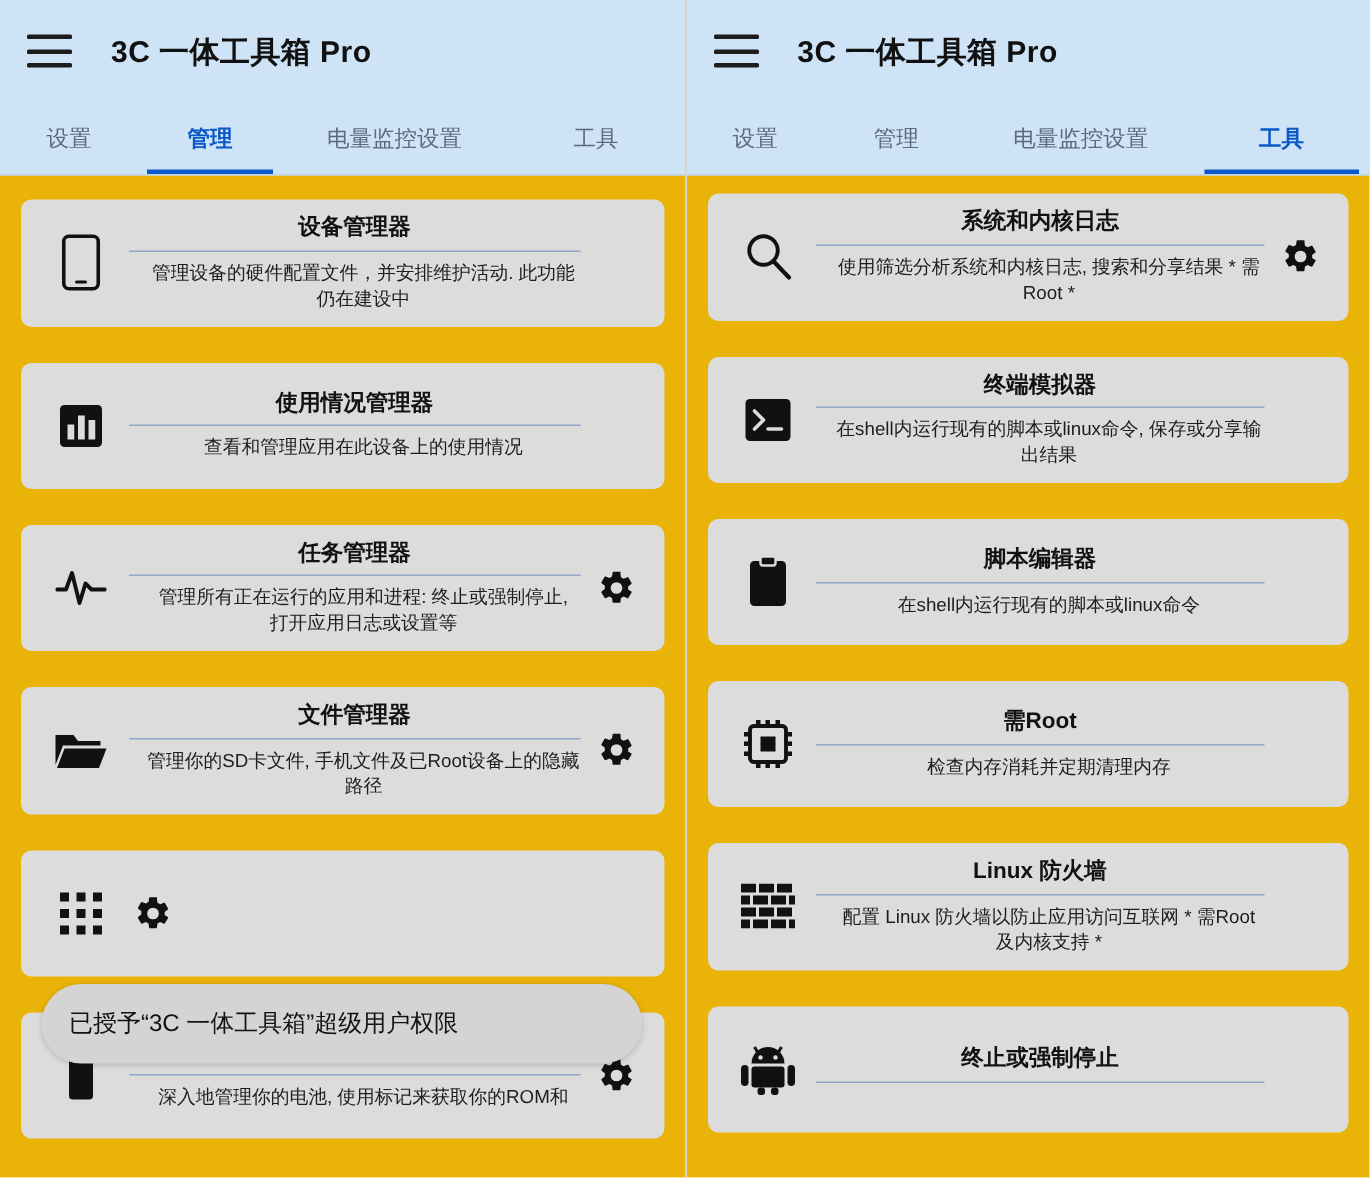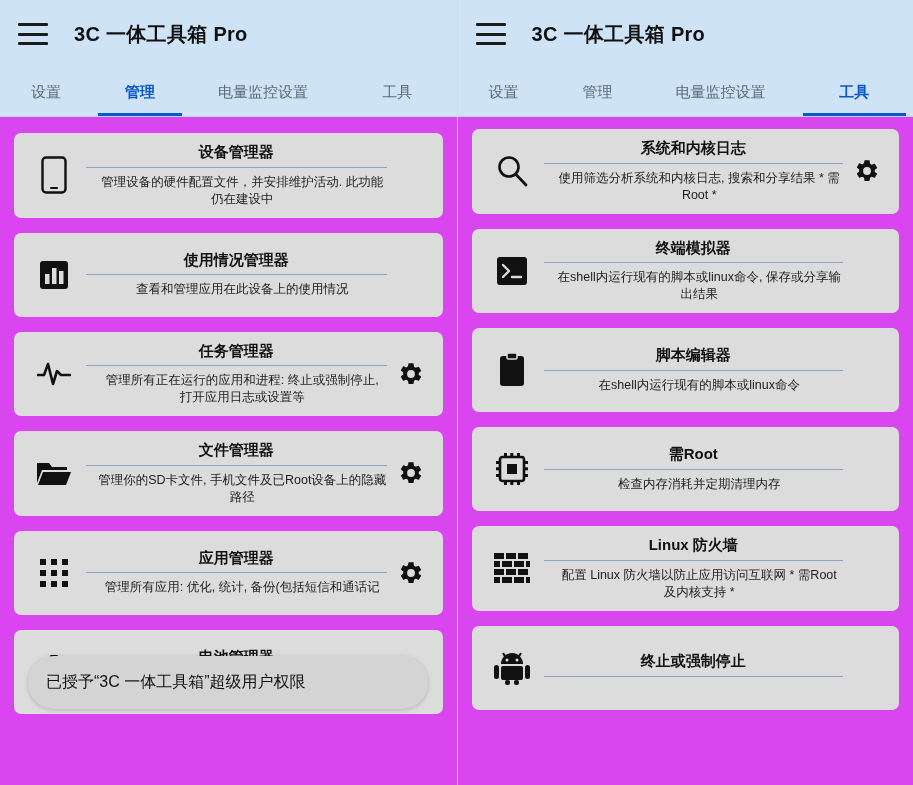--- a/index.html
+++ b/index.html
@@ -12,21 +12,21 @@
   .screen {
     width: 913px; height: 785px;
     display: flex;
     position: relative;
   }
   .pane {
     width: 456.5px;
     height: 785px;
     position: relative;
     overflow: hidden;
-    background: #d946ef;
+    background: #eab308;
   }
   .pane-right { border-left: 1px solid #d9d9d9; }
 
   
   .appbar {
     height: 68px;
     background: #cfe3f7;
     display: flex;
     align-items: center;
     padding-left: 18px;
@@ -78,21 +78,21 @@
   .tab-t1 { flex: 0 0 92px; }
   .tab-t2 { flex: 0 0 96px; }
   .tab-t3 { flex: 0 0 150px; }
   .tab-t4 { flex: 1 1 auto; }
 
   
   .list {
     padding: 16px 14px 0 14px;
     display: flex;
     flex-direction: column;
-    gap: 15px;
+    gap: 24px;
   }
   .pane-right .list { padding-top: 12px; justify-content: space-between; }
 
   .card {
     background: #dcdcdc;
     border-radius: 7px;
     display: flex;
     align-items: center;
     padding: 10px 12px;
     min-height: 84px;
@@ -263,25 +263,20 @@
                 <rect x="12" y="1" width="6" height="6"></rect>
                 <rect x="23" y="1" width="6" height="6"></rect>
               <rect x="1" y="12" width="6" height="6"></rect>
                 <rect x="12" y="12" width="6" height="6"></rect>
                 <rect x="23" y="12" width="6" height="6"></rect>
               <rect x="1" y="23" width="6" height="6"></rect>
                 <rect x="12" y="23" width="6" height="6"></rect>
                 <rect x="23" y="23" width="6" height="6"></rect>
             </g>
           </svg>
-        </div>
-        <div class="card-body">
-          <div class="card-title">应用管理器</div>
-          <div class="card-rule"></div>
-          <div class="card-desc">管理所有应用: 优化, 统计, 备份(包括短信和通话记</div>
         </div>
         <div class="card-gear">
           <svg width="26" height="26" viewBox="0 0 24 24">
             <path fill="#111" d="M19.14,12.94a7.07,7.07,0,0,0,0-1.88l2-1.58a.5.5,0,0,0,.12-.63l-1.9-3.3a.5.5,0,0,0-.6-.22l-2.39,1a7.1,7.1,0,0,0-1.62-.94l-.36-2.54A.5.5,0,0,0,13.9,2h-3.8a.5.5,0,0,0-.49.42L9.25,4.96a7.1,7.1,0,0,0-1.62.94l-2.39-1a.5.5,0,0,0-.6.22L2.74,8.42a.5.5,0,0,0,.12.63l2,1.58a7.07,7.07,0,0,0,0,1.88l-2,1.58a.5.5,0,0,0-.12.63l1.9,3.3a.5.5,0,0,0,.6.22l2.39-1a7.1,7.1,0,0,0,1.62.94l.36,2.54a.5.5,0,0,0,.49.42h3.8a.5.5,0,0,0,.49-.42l.36-2.54a7.1,7.1,0,0,0,1.62-.94l2.39,1a.5.5,0,0,0,.6-.22l1.9-3.3a.5.5,0,0,0-.12-.63ZM12,15.6A3.6,3.6,0,1,1,15.6,12,3.6,3.6,0,0,1,12,15.6Z"></path>
           </svg>
         </div>
       </div>
 
       <div class="card">
         <div class="card-icon">

